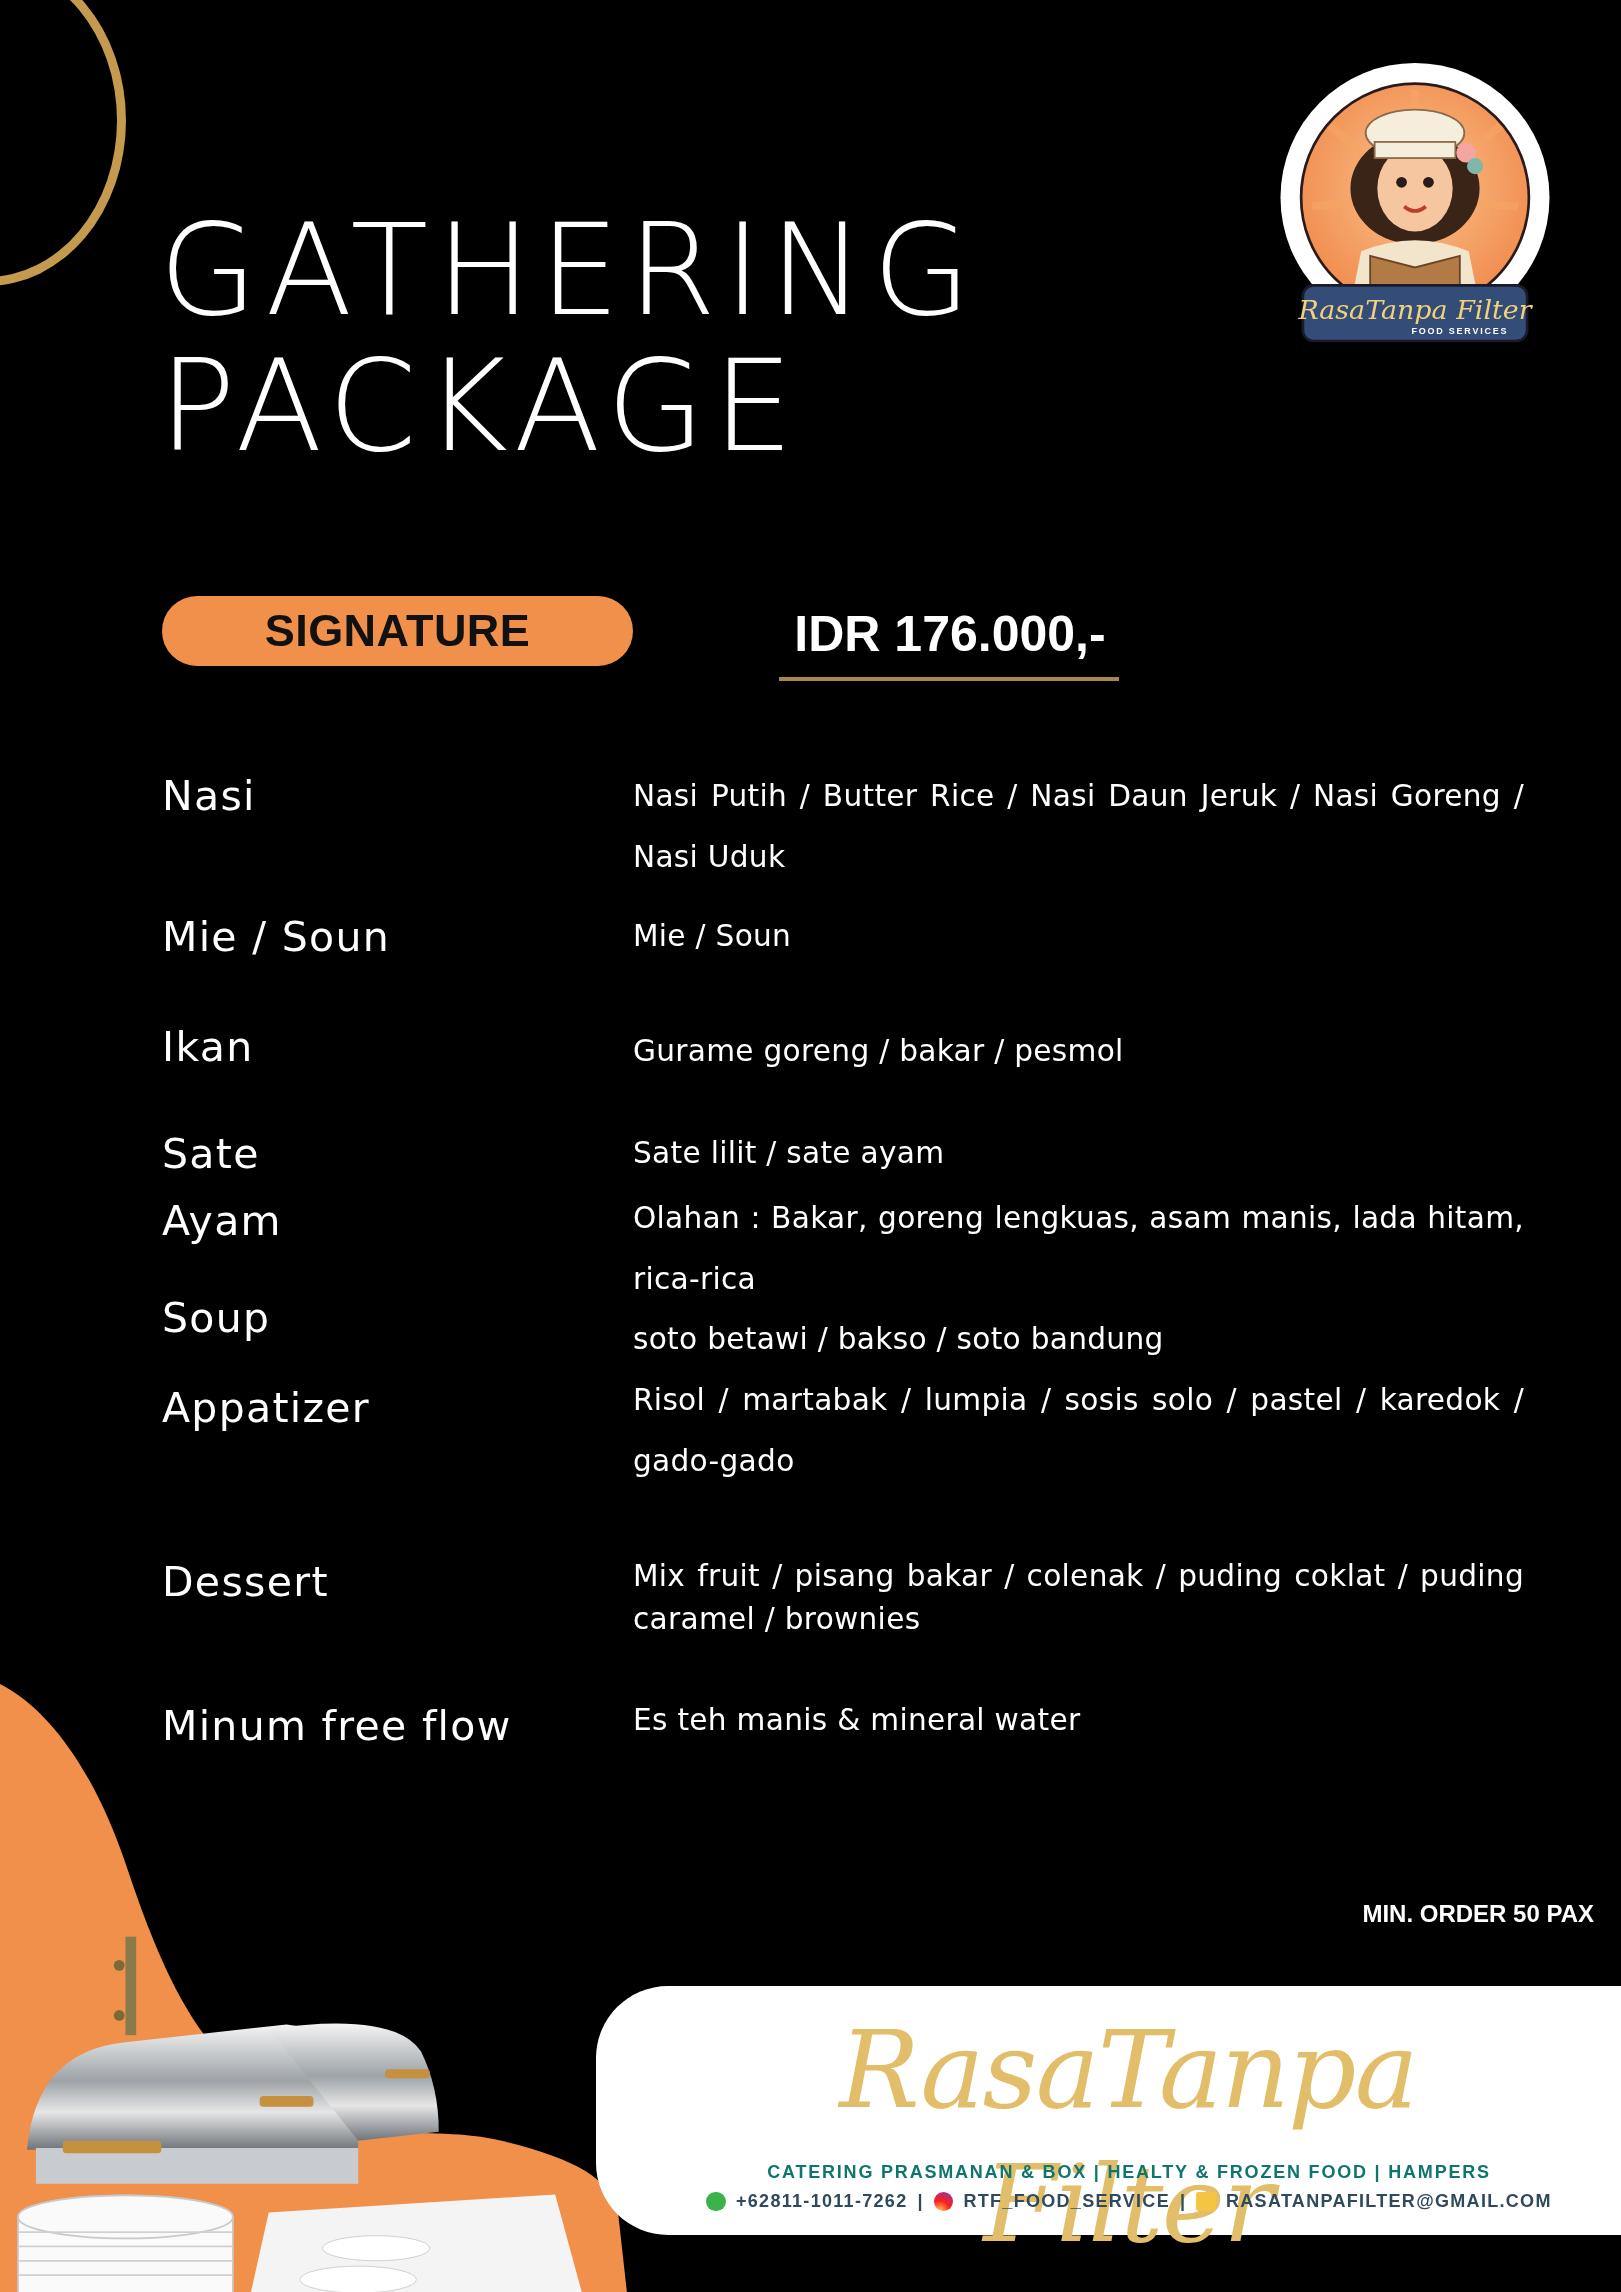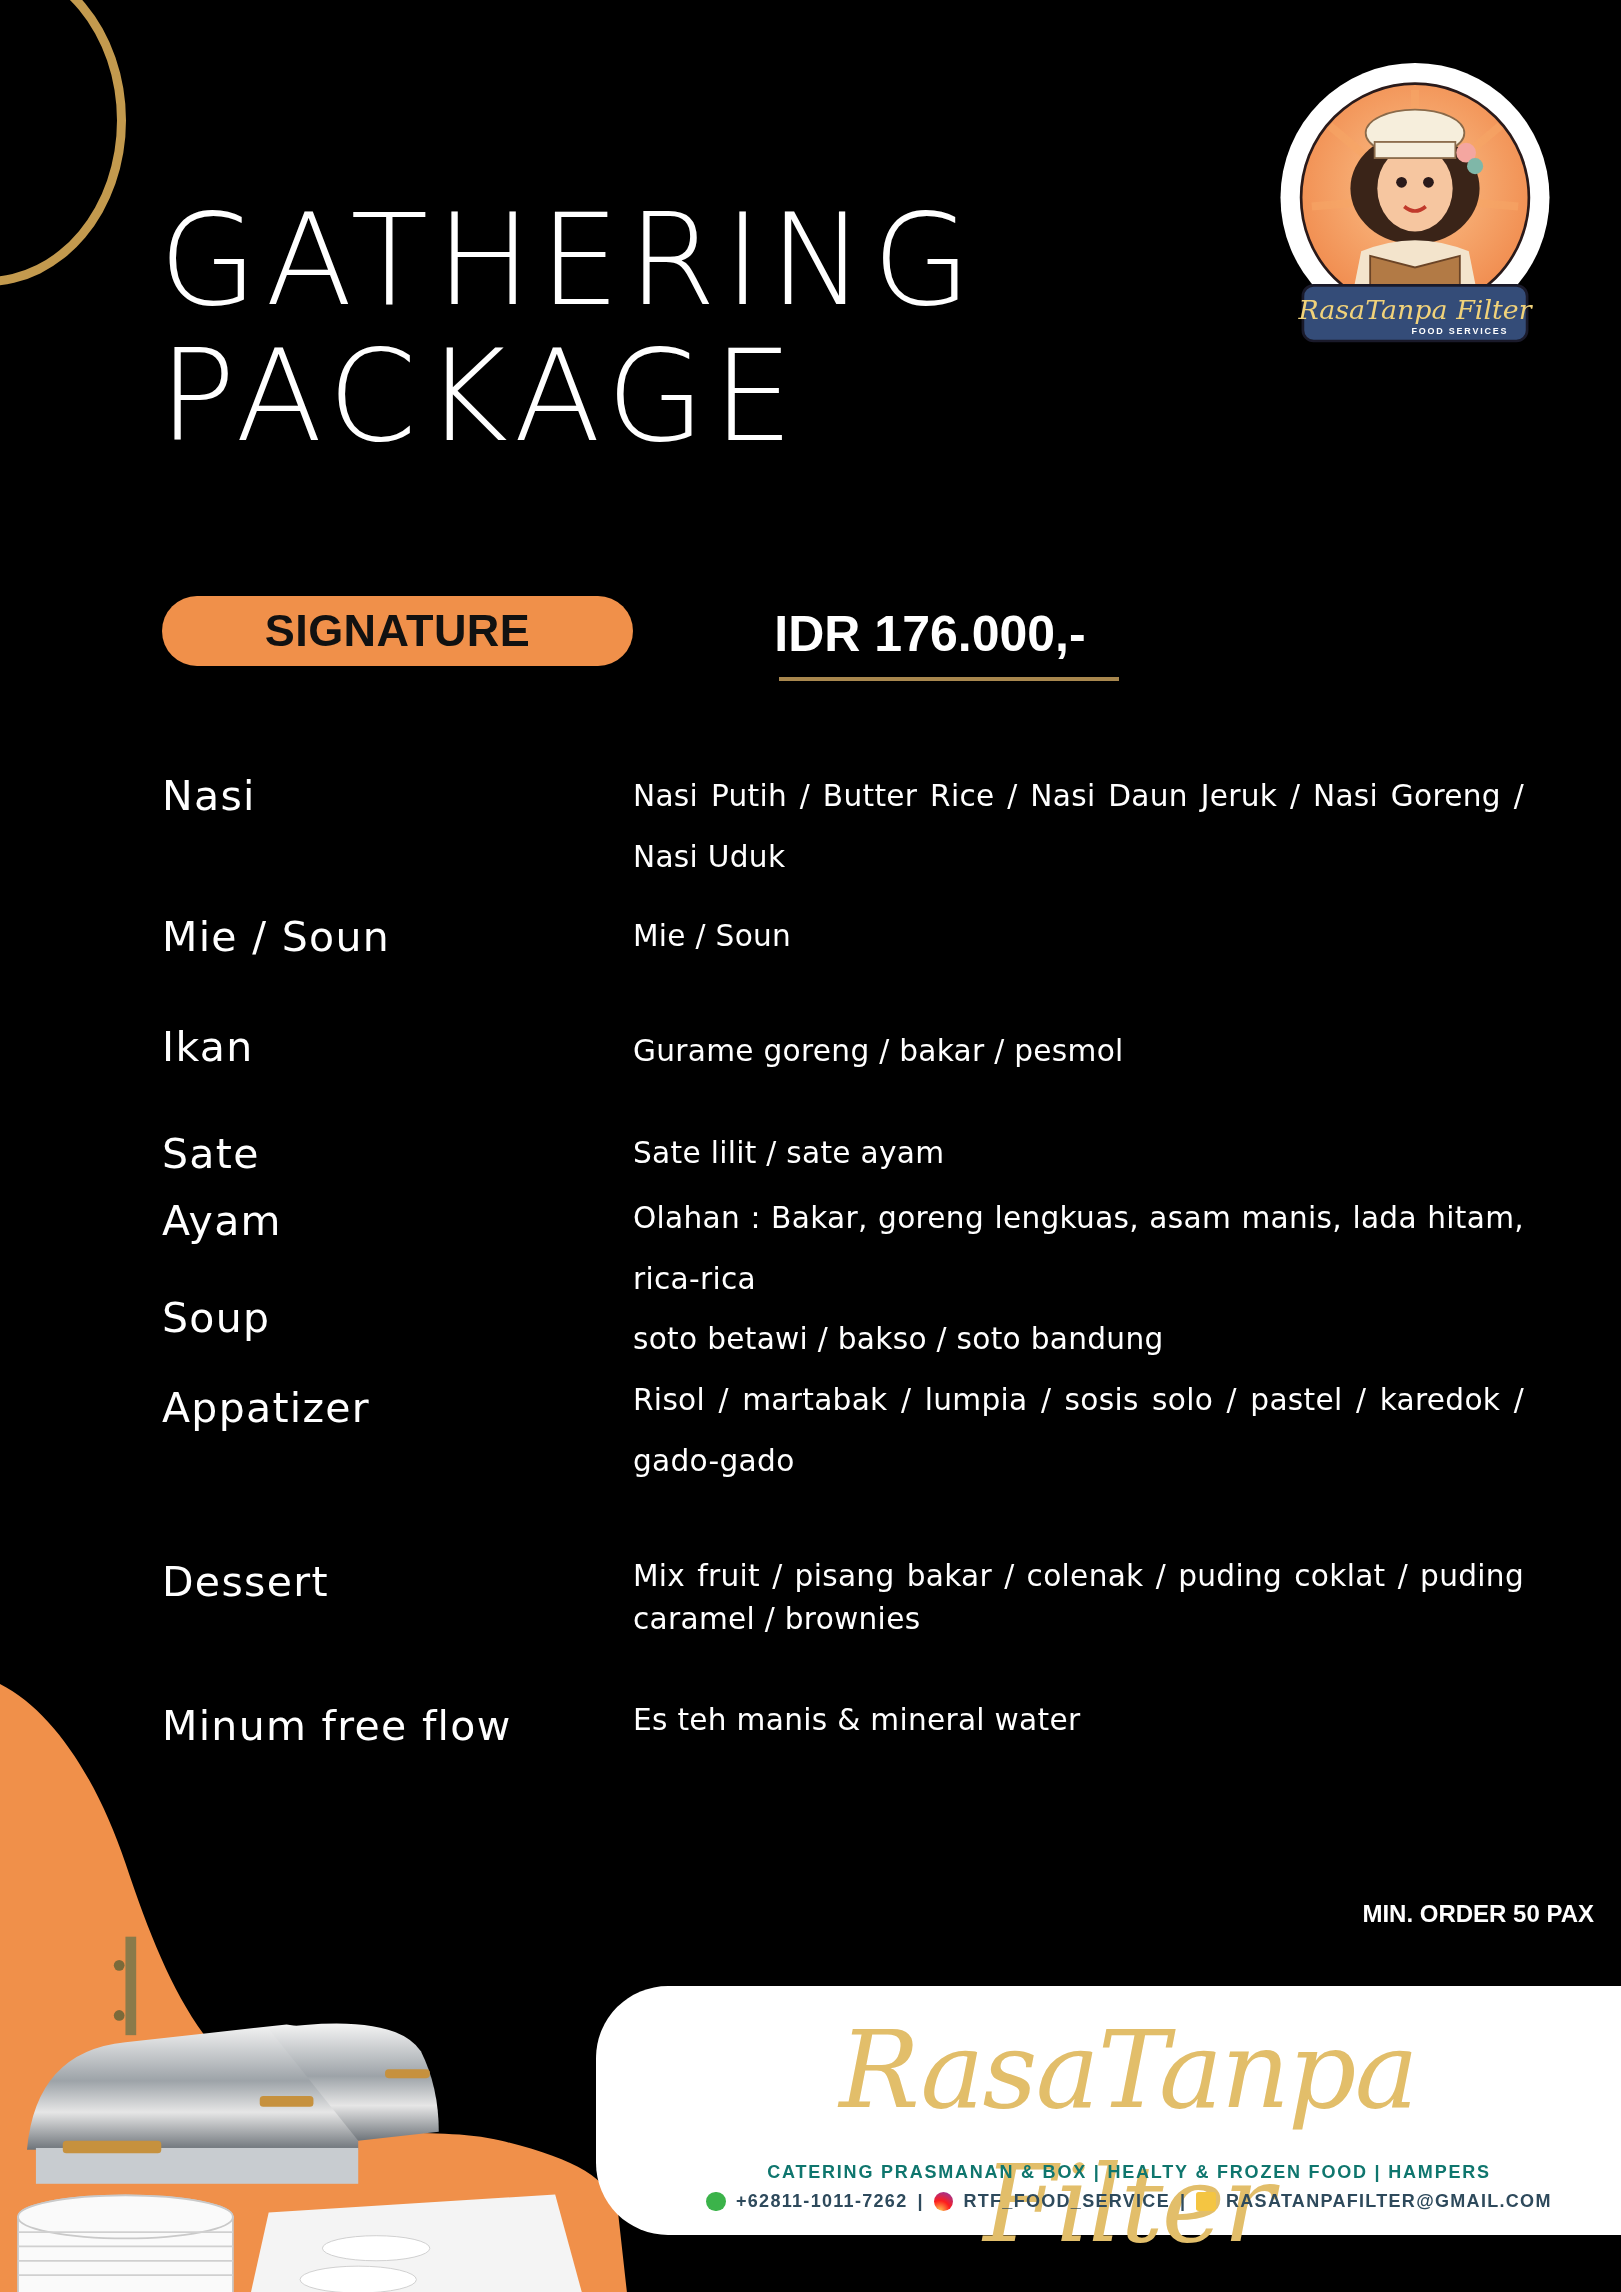--- a/index.html
+++ b/index.html
@@ -3,30 +3,30 @@
 <meta charset="utf-8">
 <style>
   html, body { margin: 0; padding: 0; background: #000; }
   body { width: 1621px; height: 2293px; position: relative; overflow: hidden; font-family: "DejaVu Sans", sans-serif; color: #fff; }
   .abs { position: absolute; }
 
   
   .gold-ring { left: -152px; top: -45px; width: 278px; height: 331px; border: 9.9px solid #C39A4E; border-radius: 50%; box-sizing: border-box; }
 
   
-  .title { left: 159px; top: 192px; font-family: "DejaVu Sans", sans-serif; font-weight: 300; font-size: 127px; line-height: 136px; letter-spacing: 8px; color: #fff; margin: 0; }
+  .title { left: 159px; top: 202px; font-family: "DejaVu Sans", sans-serif; font-weight: 300; font-size: 127px; line-height: 136px; letter-spacing: 8px; color: #fff; margin: 0; }
   .title span { display: block; }
 
   
   .logo { left: 1276px; top: 63px; width: 278px; height: 287px; }
 
   
   .pill { left: 162px; top: 596px; width: 471px; height: 70px; background: #F0904A; border-radius: 47px; display: flex; align-items: center; justify-content: center; color: #111; font-weight: 700; font-size: 45px; font-family: "Liberation Sans", sans-serif; letter-spacing: 0.4px; }
 
-  .price { left: 760px; top: 605px; width: 340px; text-align: center; font-family: "Liberation Sans", sans-serif; font-weight: 700; font-size: 50px; color: #fff; }
+  .price { left: 780px; top: 605px; width: 340px; text-align: center; font-family: "Liberation Sans", sans-serif; font-weight: 700; font-size: 50px; color: #fff; }
   .price-line { left: 779px; top: 677px; width: 340px; height: 3.6px; background: #A8874E; }
 
   
   .label { left: 162px; font-size: 41px; font-weight: 400; letter-spacing: 1.3px; color: #fff; white-space: nowrap; font-family: "DejaVu Sans", sans-serif; }
   .val { left: 633px; width: 891px; font-size: 29.6px; line-height: 61px; color: #fff; font-family: "DejaVu Sans", sans-serif; letter-spacing: 0.3px; }
   .val.justify { text-align: justify; text-align-last: left; }
   .val.tight { line-height: 43px; }
 
   
   .blob { left: 0; top: 1675px; width: 627px; height: 618px; }

